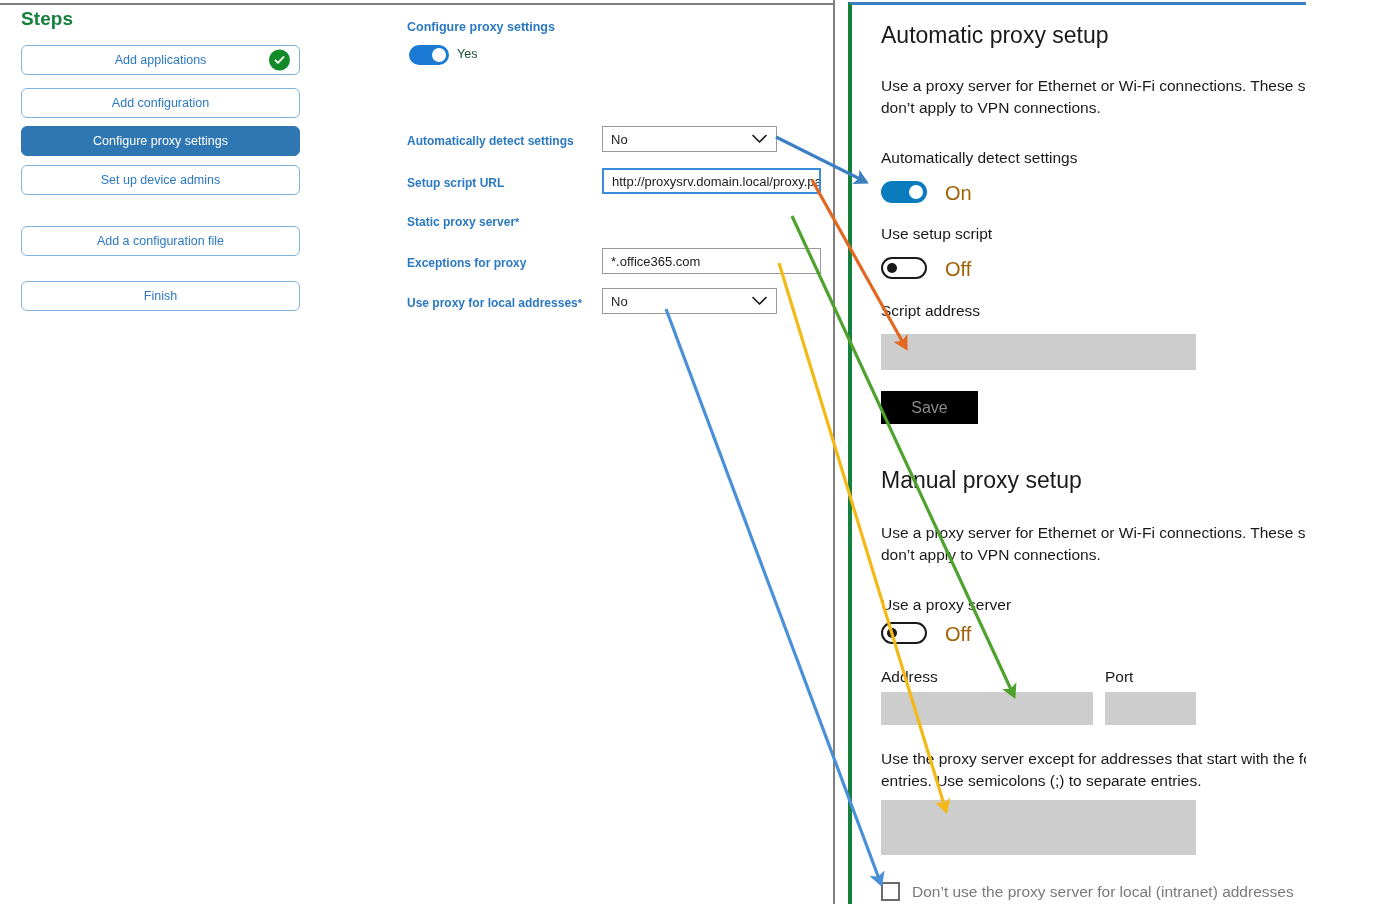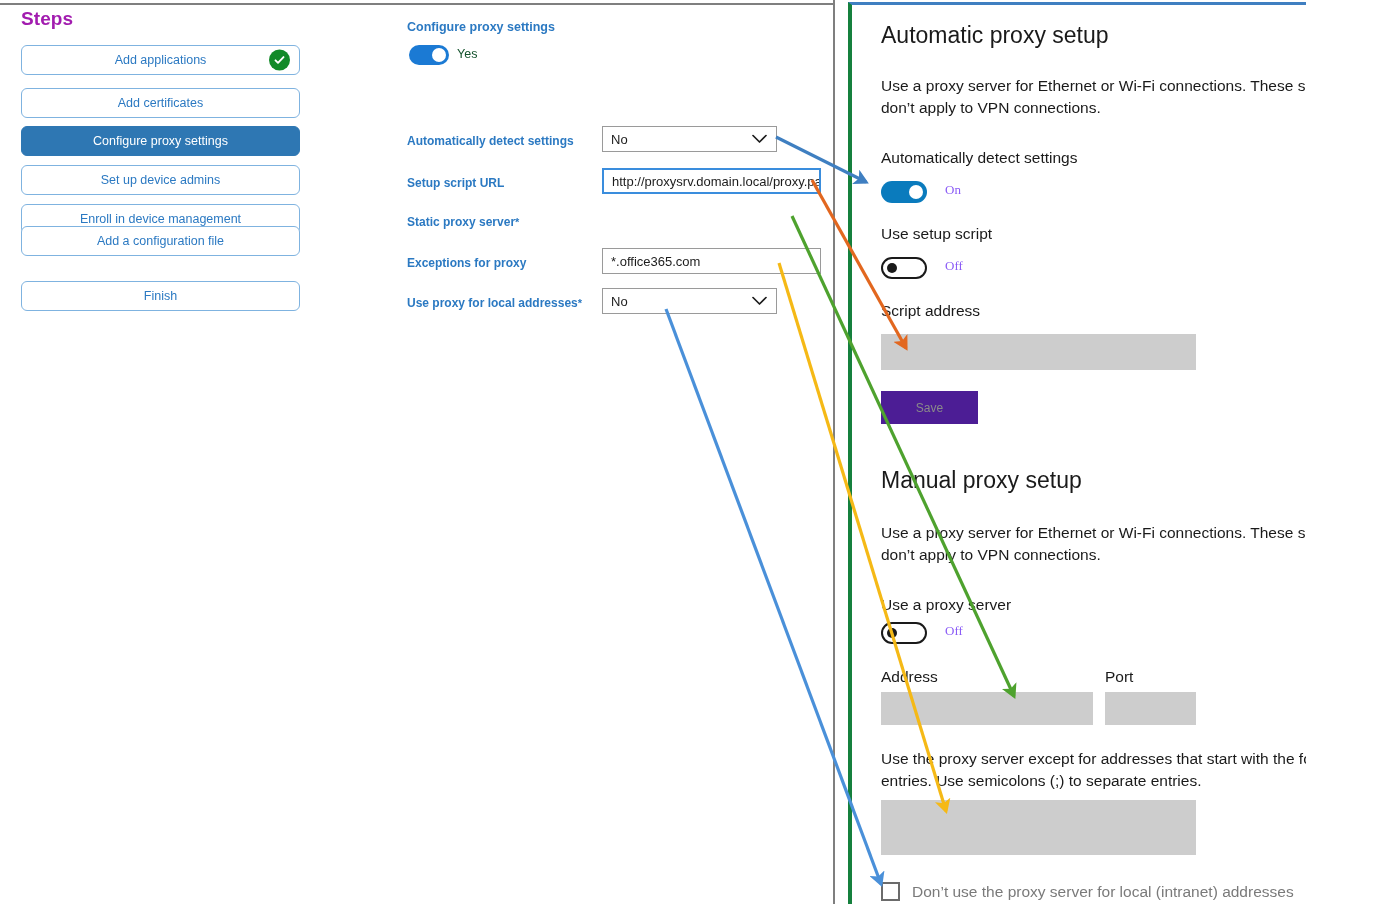--- a/index.html
+++ b/index.html
@@ -29,21 +29,21 @@
     width: 2px; height: 904px;
     background: #7f7f7f;
   }
 
   
   .steps-title {
     position: absolute;
     left: 21px; top: 8px;
     font-size: 19px;
     font-weight: bold;
-    color: #a21caf;
+    color: #15803d;
     letter-spacing: .1px;
   }
   .step-btn {
     position: absolute;
     left: 21px;
     width: 279px;
     height: 30px;
     box-sizing: border-box;
     border: 1px solid #7fb3e0;
     border-radius: 6px;
@@ -188,34 +188,33 @@
     background: #ffffff;
     border: 2px solid #1a1a1a;
   }
   .win-toggle.off .k {
     position: absolute; left: 4px; top: 4px;
     width: 10px; height: 10px; border-radius: 50%;
     background: #1a1a1a;
   }
   .win-toggle-text {
     position: absolute;
-    font-size: 13px;
-    color: #8b5cf6;
-    font-family: Liberation Serif, serif;
+    font-size: 20px;
+    color: #a16207;
   }
   .win-input {
     position: absolute;
     background: #cdcdcd;
     cursor: text;
   }
   .win-save {
     position: absolute;
-    background: #4c1d95;
+    background: #000000;
     color: #8a8a8a;
-    font-size: 12px;
+    font-size: 16px;
     display: flex;
     align-items: center;
     justify-content: center;
     cursor: default;
   }
   .win-check-row {
     position: absolute;
     left: 29px;
     display: flex;
     align-items: center;
@@ -254,34 +253,31 @@
   <div class="step-btn" style="top:45px">
     <span>Add applications</span>
     <span class="check-badge">
       <svg width="13" height="13" viewBox="0 0 13 13">
           <path d="M2.5 6.8 L5 9.3 L10.5 3.6" stroke="#ffffff" stroke-width="1.9" fill="none" stroke-linecap="round" stroke-linejoin="round"></path>
         </svg>
     </span>
   </div>
 
   <div class="step-btn" style="top:88px">
-    <span>Add certificates</span>
+    <span>Add configuration</span>
   </div>
 
   <div class="step-btn selected" style="top:126px">
     <span>Configure proxy settings</span>
   </div>
 
   <div class="step-btn" style="top:165px">
     <span>Set up device admins</span>
   </div>
 
-  <div class="step-btn" style="top:204px">
-    <span>Enroll in device management</span>
-  </div>
 
   <div class="step-btn" style="top:226px">
     <span>Add a configuration file</span>
   </div>
 
   <div class="step-btn" style="top:281px">
     <span>Finish</span>
   </div>
 
   <div class="form-title">Configure proxy settings</div>

